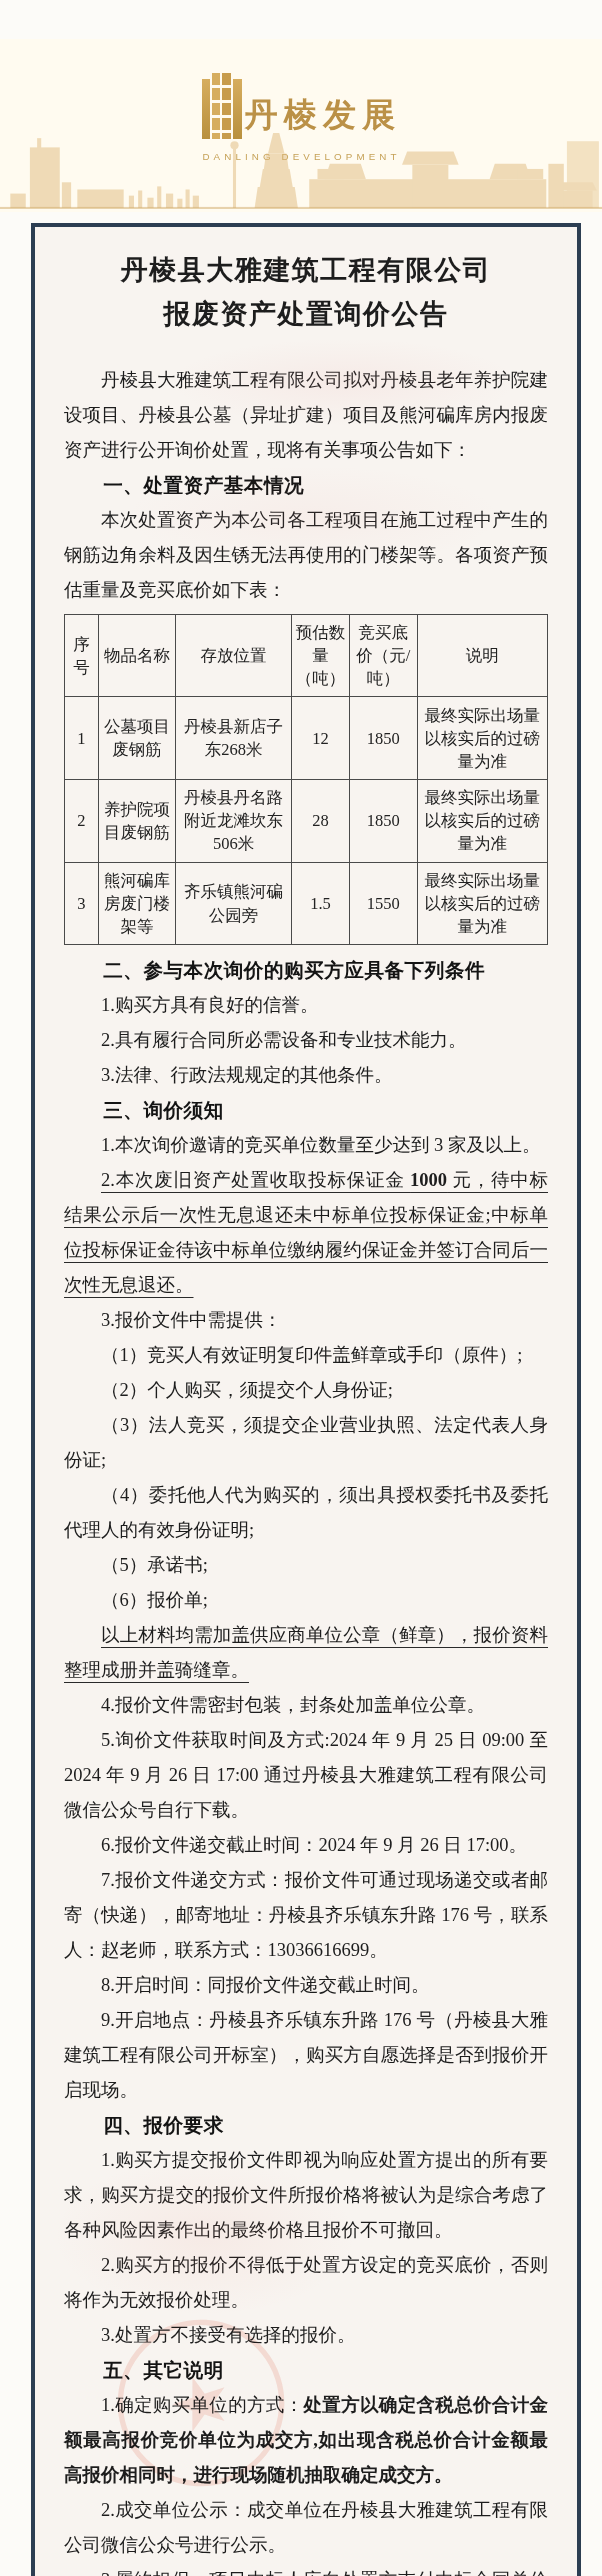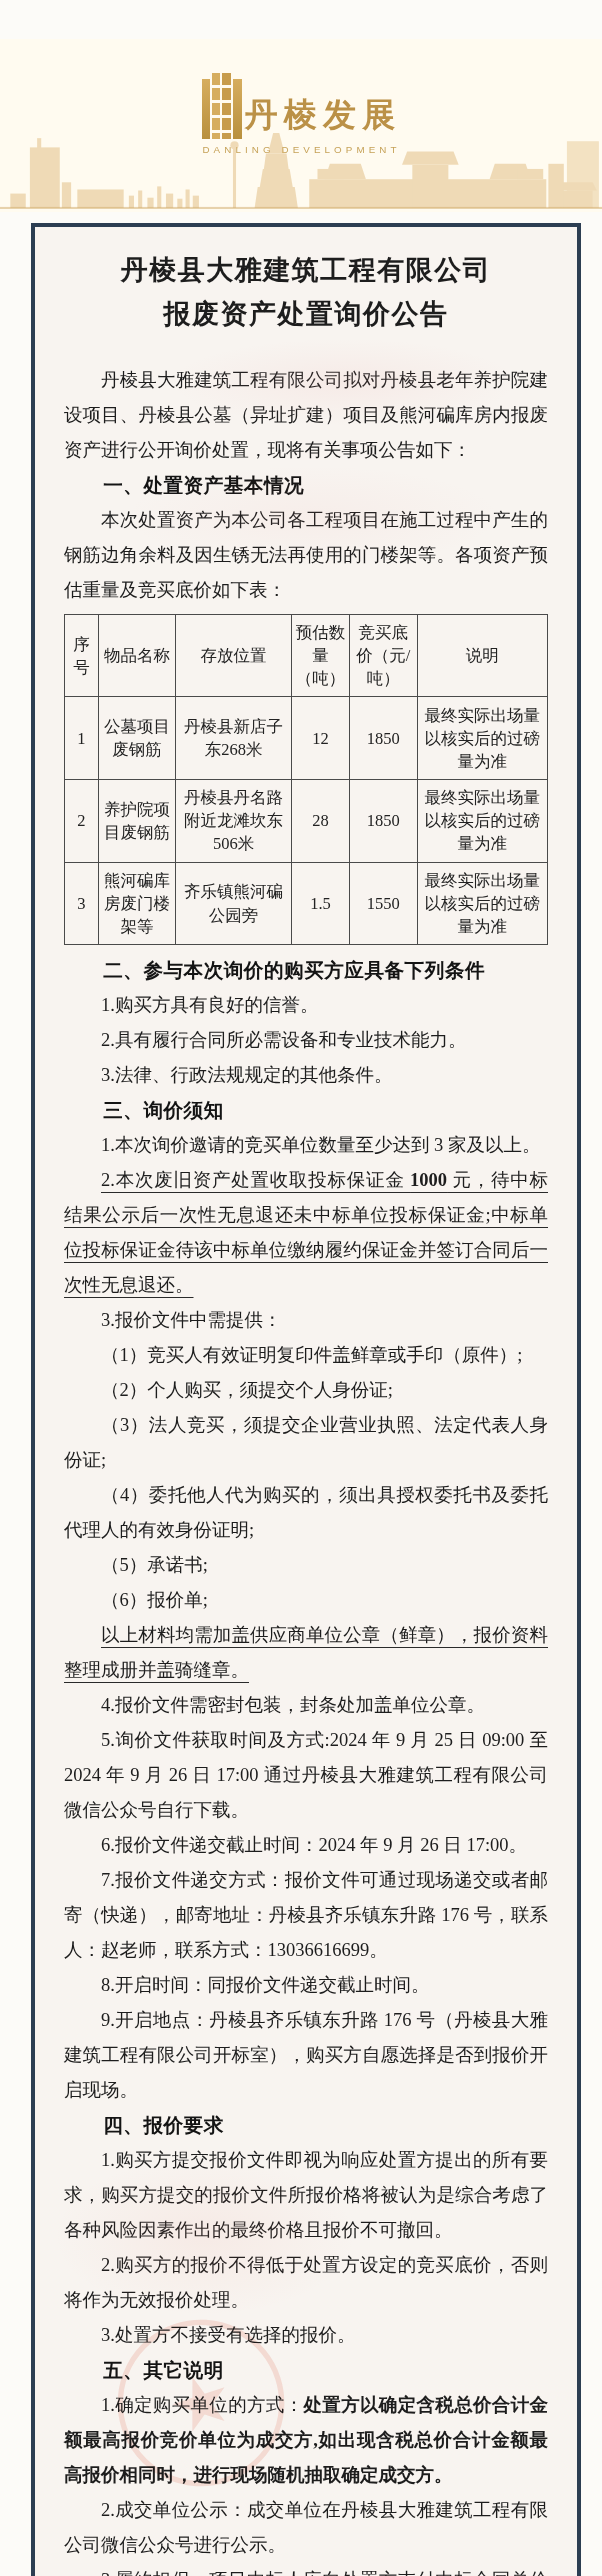--- a/index.html
+++ b/index.html
@@ -12,21 +12,21 @@
   .logo-row{display:flex;align-items:flex-end;gap:3px;}
   .logo-mark{display:flex;align-items:flex-end;gap:2.6px;height:66px;}
   .bar{background:linear-gradient(180deg,#d6ad5e,#b8903e);}
   .bar.l{width:8.2px;height:60px;}
   .bar.r{width:8.2px;height:60px;}
   .bar.m{width:18.5px;height:66px;
      background:
        repeating-linear-gradient(180deg, rgba(255,251,240,0) 0 12.4px, #fffbf0 12.4px 15px),
        linear-gradient(90deg,#d6ad5e 0 7.7px,#fffbf0 7.7px 10.3px,#c79c4c 10.3px 18.5px);}
   .logo-cn{font-size:33px;font-weight:700;color:#bb9147;letter-spacing:6.2px;line-height:1;padding-bottom:7.2px;}
-  .logo-en{margin-top:5px;font-size:9.8px;letter-spacing:4.1px;color:#c6a258;
+  .logo-en{margin-top:12px;font-size:9.8px;letter-spacing:4.1px;color:#c6a258;
            font-family:"Liberation Sans","DejaVu Sans",sans-serif;}
   .skyline{position:absolute;left:0;top:133px;width:603px;height:77px;}
 
   
   .doc{position:absolute;left:31px;top:223px;width:550px;height:3212px;box-sizing:border-box;
        border:4.1px solid #2c3e52;background:#f8f4f0;padding:20.6px 29px 0;}
   .doc::before{content:"";position:absolute;inset:0;pointer-events:none;
        background:
         radial-gradient(247px 62px at 309px 155px, rgba(228,150,150,.10), transparent 70%),
         radial-gradient(268px 72px at 278px 289px, rgba(228,150,150,.07), transparent 70%),

